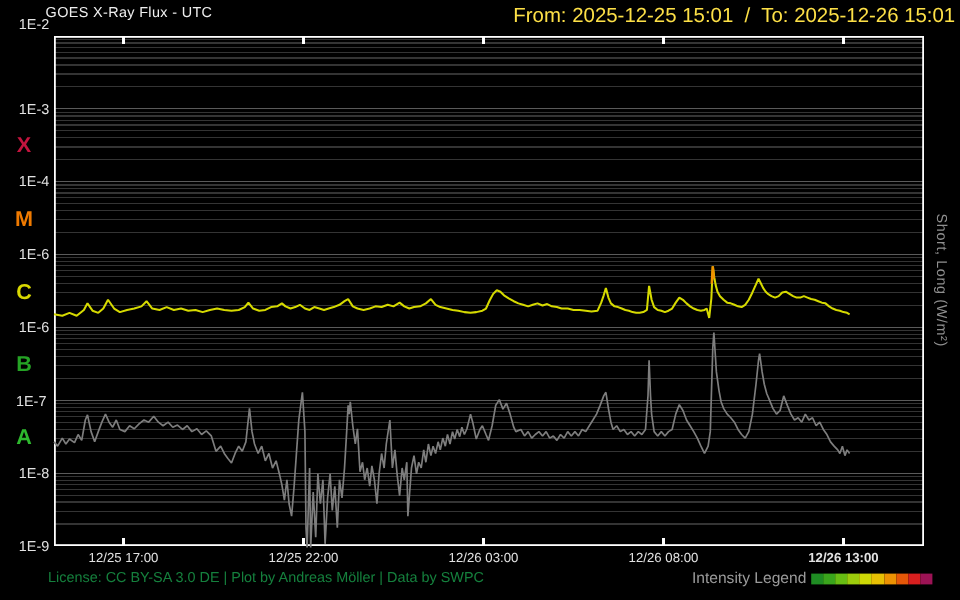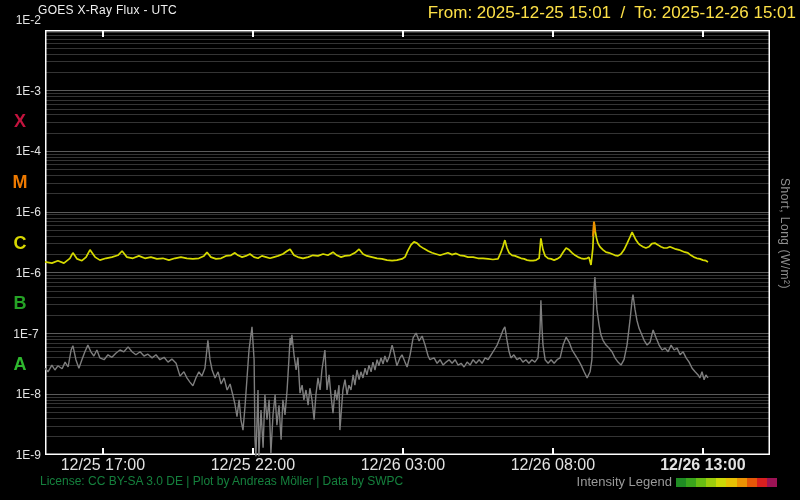--- a/index.html
+++ b/index.html
@@ -3,21 +3,21 @@
 <meta charset="utf-8">
 <style>
   html,body{margin:0;padding:0;background:#000;}
   body{width:800px;height:500px;overflow:hidden;position:relative;
        font-family:"Liberation Sans","DejaVu Sans",sans-serif;}
   .abs{position:absolute;}
   .title{left:38px;top:3px;font-size:12px;color:#efefef;letter-spacing:.3px;}
   .hdr-range{right:4px;top:3px;font-size:17px;color:#fde047;white-space:pre;text-align:right;}
   #chart-svg{left:0;top:0;}
   .ytick{width:32px;text-align:right;font-size:12px;color:#e2e2e2;line-height:14px;}
-  .xtick{width:90px;text-align:center;font-size:16px;color:#e2e2e2;line-height:14px;}
+  .xtick{width:90px;text-align:center;font-size:11px;color:#e2e2e2;line-height:14px;}
   .classletter{width:24px;text-align:center;font-size:18px;font-weight:bold;line-height:20px;}
   .right-label{left:772px;top:178px;width:20px;height:290px;
        writing-mode:vertical-rl;font-size:12px;color:#8f8f8f;letter-spacing:.5px;}
   .footer-license{left:40px;top:474px;font-size:12px;color:#15803d;}
   .legend-label{left:540px;top:474px;width:132px;text-align:right;font-size:13px;color:#9a9a9a;}
   .legend-bar{left:676px;top:478px;width:101px;height:9px;display:flex;}
   .legend-bar span{flex:1 1 auto;height:9px;}
 </style>
 </head>
 <body>

